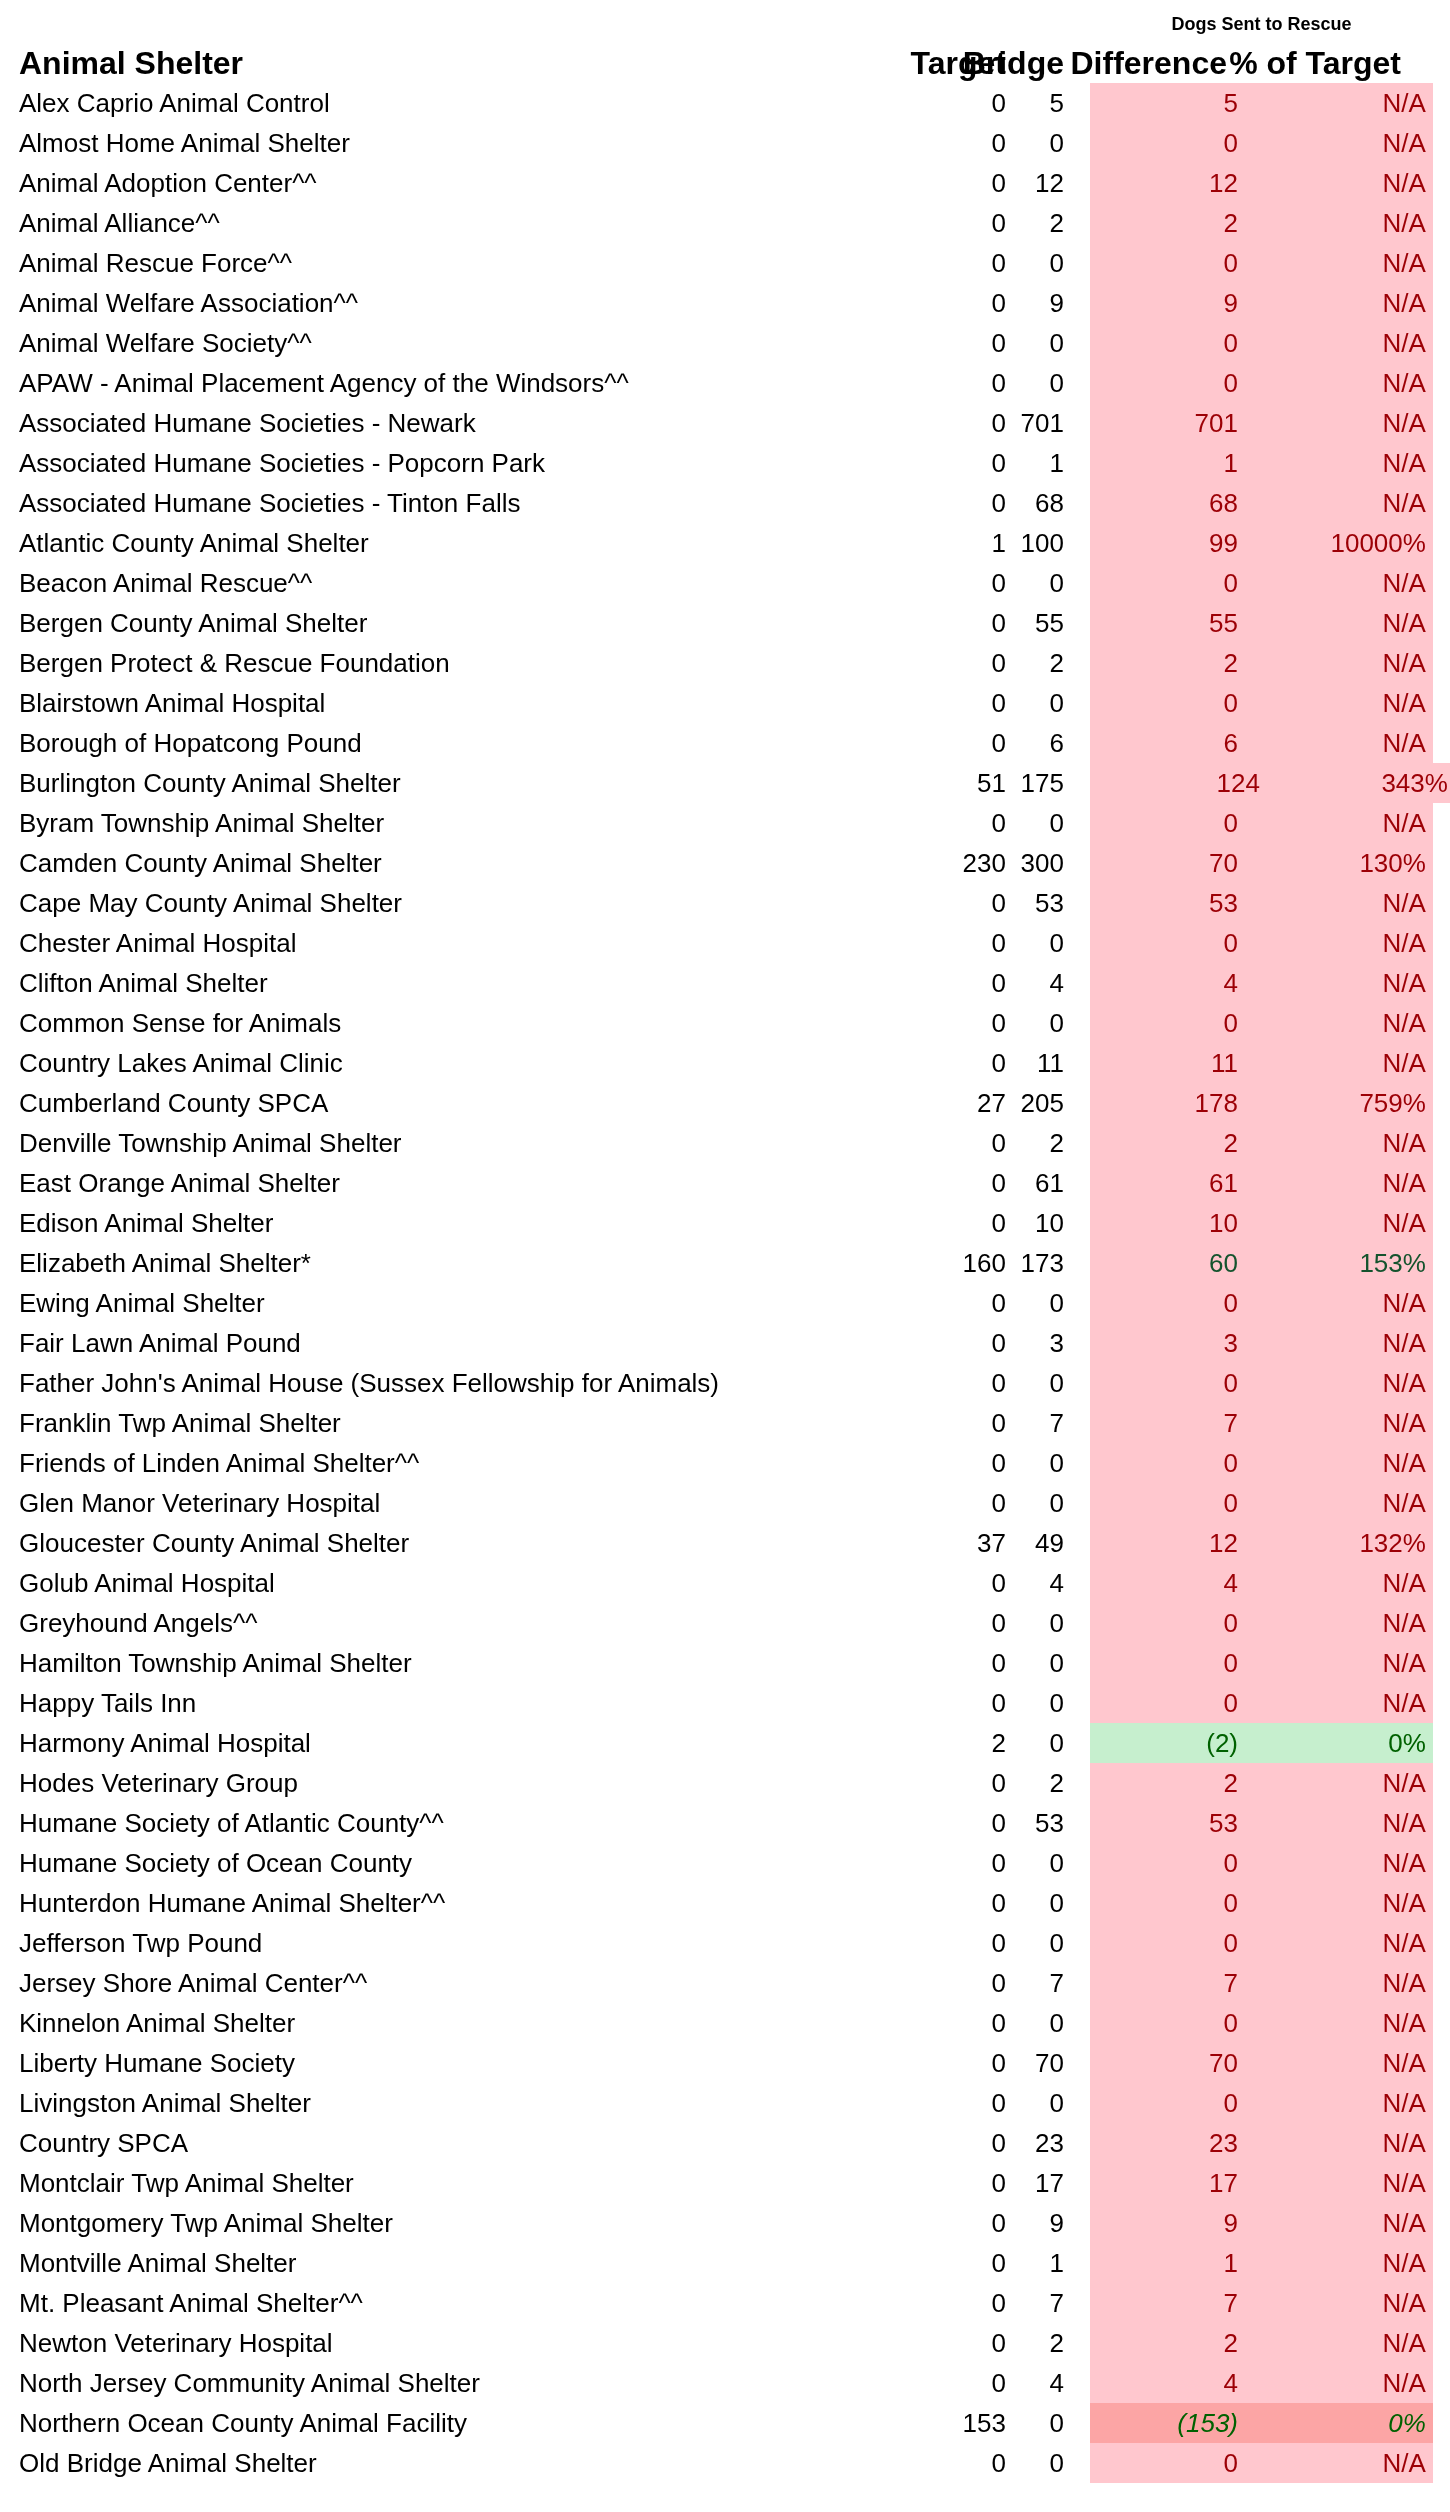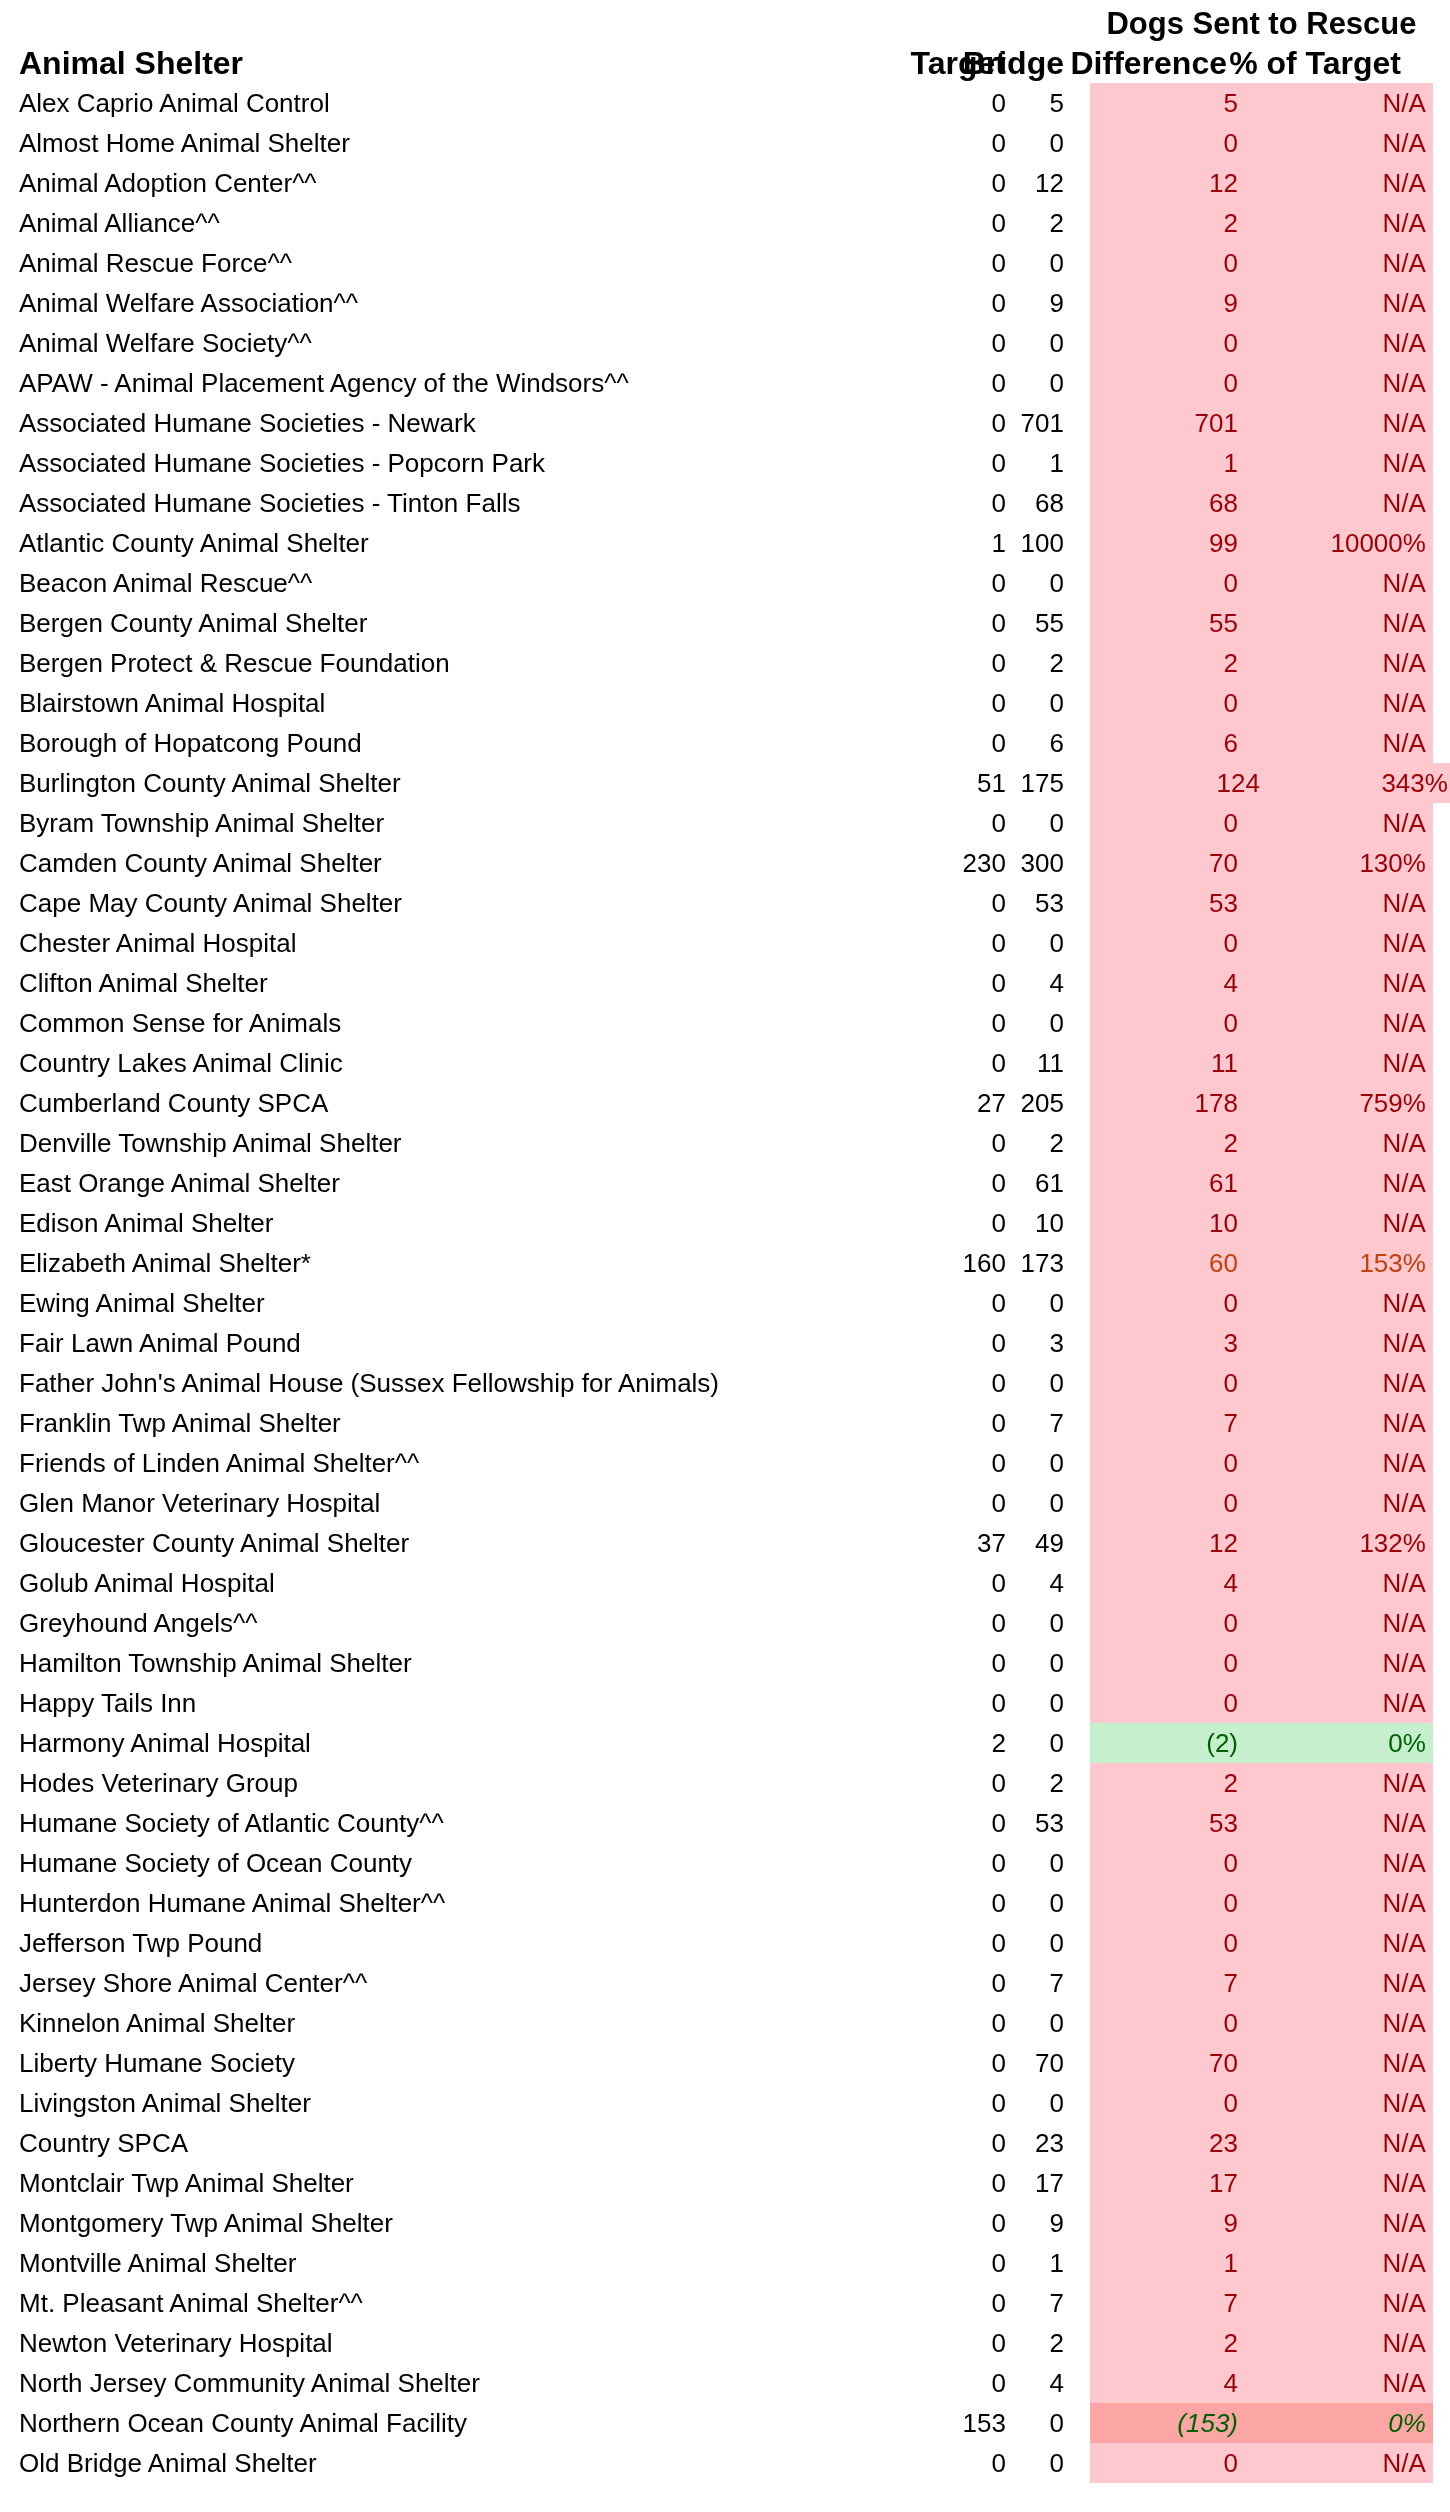--- a/index.html
+++ b/index.html
@@ -1,19 +1,19 @@
 <!DOCTYPE html>
 <html style="font-size:9.5px"><head>
 <meta charset="utf-8">
 <style>
   html, body { margin: 0; padding: 0; background: #ffffff; }
   body { width: 1451px; height: 2512px; position: relative; overflow: hidden;
          font-family: "Liberation Sans", "DejaVu Sans", sans-serif; color: #000; }
   .group-header { position: absolute; top: 6px; left: 1090px; width: 343px; text-align: center;
-                  font-weight: bold; font-size: 31px; line-height: 36px; }
+                  font-weight: bold; font-size: 18px; line-height: 36px; }
   .col-headers { position: absolute; top: 44px; left: 0; width: 1451px; height: 39px; font-weight: bold; font-size: 32px; }
   .col-headers span { position: absolute; top: 0; line-height: 39px; white-space: nowrap; }
   .h-name { left: 19px; }
   .h-target { right: calc(1451px - 1006px); }
   .h-actual { right: calc(1451px - 1064px); }
   .h-diff { right: calc(1451px - 1227px); }
   .h-pct { right: calc(1451px - 1401px); }
   .rows { position: absolute; top: 83px; left: 0; width: 1451px; }
   .row { position: relative; height: 40px; font-size: 26px; }
   .row span { position: absolute; top: 0; line-height: 40px; white-space: nowrap; }
@@ -299,21 +299,21 @@
       <span class="c-actual">10</span>
       <div class="cf bad" style="background: rgb(255, 199, 206); color: rgb(156, 0, 6);">
         <span class="c-diff">10</span>
         <span class="c-pct">N/A</span>
       </div>
     </div>
     <div class="row">
       <span class="c-name">Elizabeth Animal Shelter*</span>
       <span class="c-target">160</span>
       <span class="c-actual">173</span>
-      <div class="cf bad" style="background: rgb(255, 199, 206); color: #c2410c;">
+      <div class="cf bad" style="background: rgb(255, 199, 206); color: #14532d;">
         <span class="c-diff">60</span>
         <span class="c-pct">153%</span>
       </div>
     </div>
     <div class="row">
       <span class="c-name">Ewing Animal Shelter</span>
       <span class="c-target">0</span>
       <span class="c-actual">0</span>
       <div class="cf bad" style="background: rgb(255, 199, 206); color: rgb(156, 0, 6);">
         <span class="c-diff">0</span>

